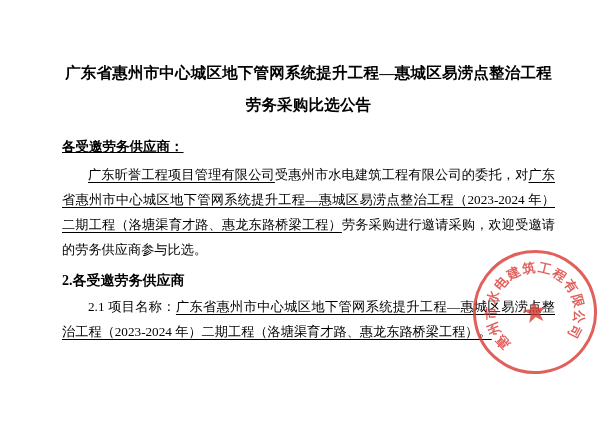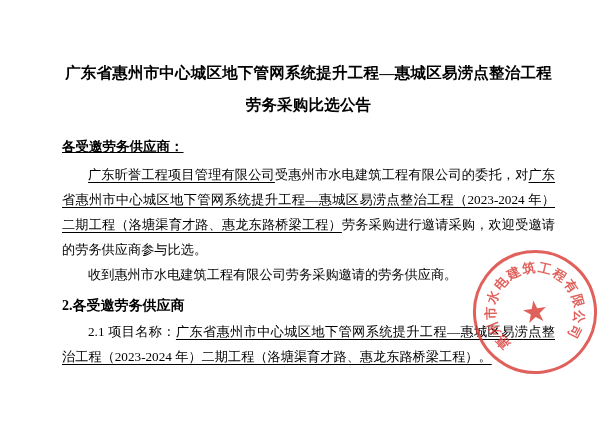--- a/index.html
+++ b/index.html
@@ -127,21 +127,20 @@
 
   <div class="doc-title">
     <span class="line">广东省惠州市中心城区地下管网系统提升工程—惠城区易涝点整治工程</span>
     <span class="line title-line-3">劳务采购比选公告</span>
   </div>
 
   <div class="salutation">各受邀劳务供应商：</div>
 
   <div class="para para-indent body-block"><span class="u">广东昕誉工程项目管理有限公司</span><span>受惠州市水电建筑工程有限公司的委托，对</span><span class="u">广东省惠州市中心城区地下管网系统提升工程—惠城区易涝点整治工程（2023-2024 年）二期工程（洛塘渠育才路、惠龙东路桥梁工程）</span><span>劳务采购进行邀请采购，欢迎受邀请的劳务供应商参与比选。</span></div>
 
-  <div class="sub-para">收到惠州市水电建筑工程有限公司劳务采购邀请的劳务供应商。</div>
 
   <div class="section-head"><span class="num">2.</span><span>各受邀劳务供应商</span></div>
 
   <div class="sub-para"><span>2.1 项目名称：</span><span class="u">广东省惠州市中心城区地下管网系统提升工程—惠城区易涝点整治工程（2023-2024 年）二期工程（洛塘渠育才路、惠龙东路桥梁工程）。</span></div>
 
   <div class="sub-para"></div>
 
   <div class="seal">
     <div class="seal-inner"></div>
     <div class="seal-star">★</div>

